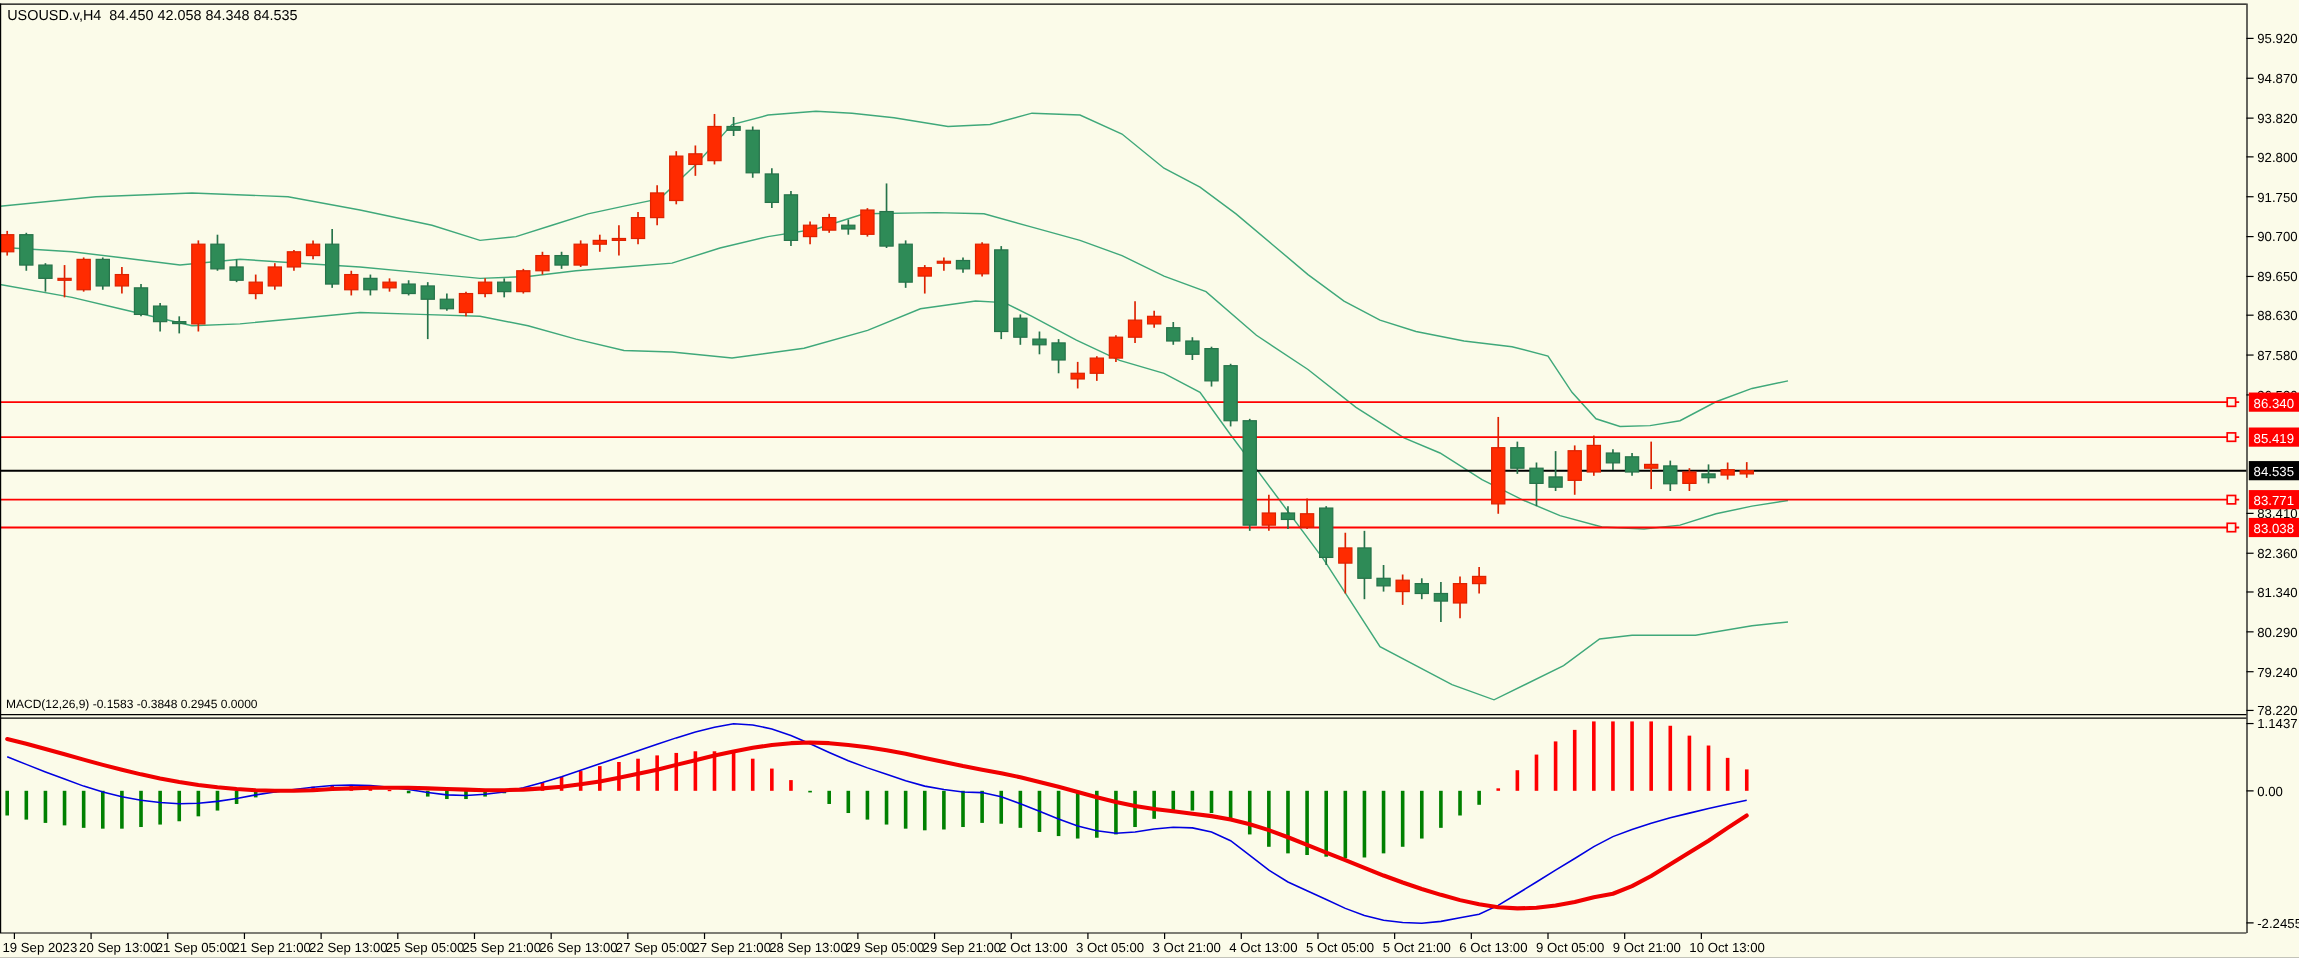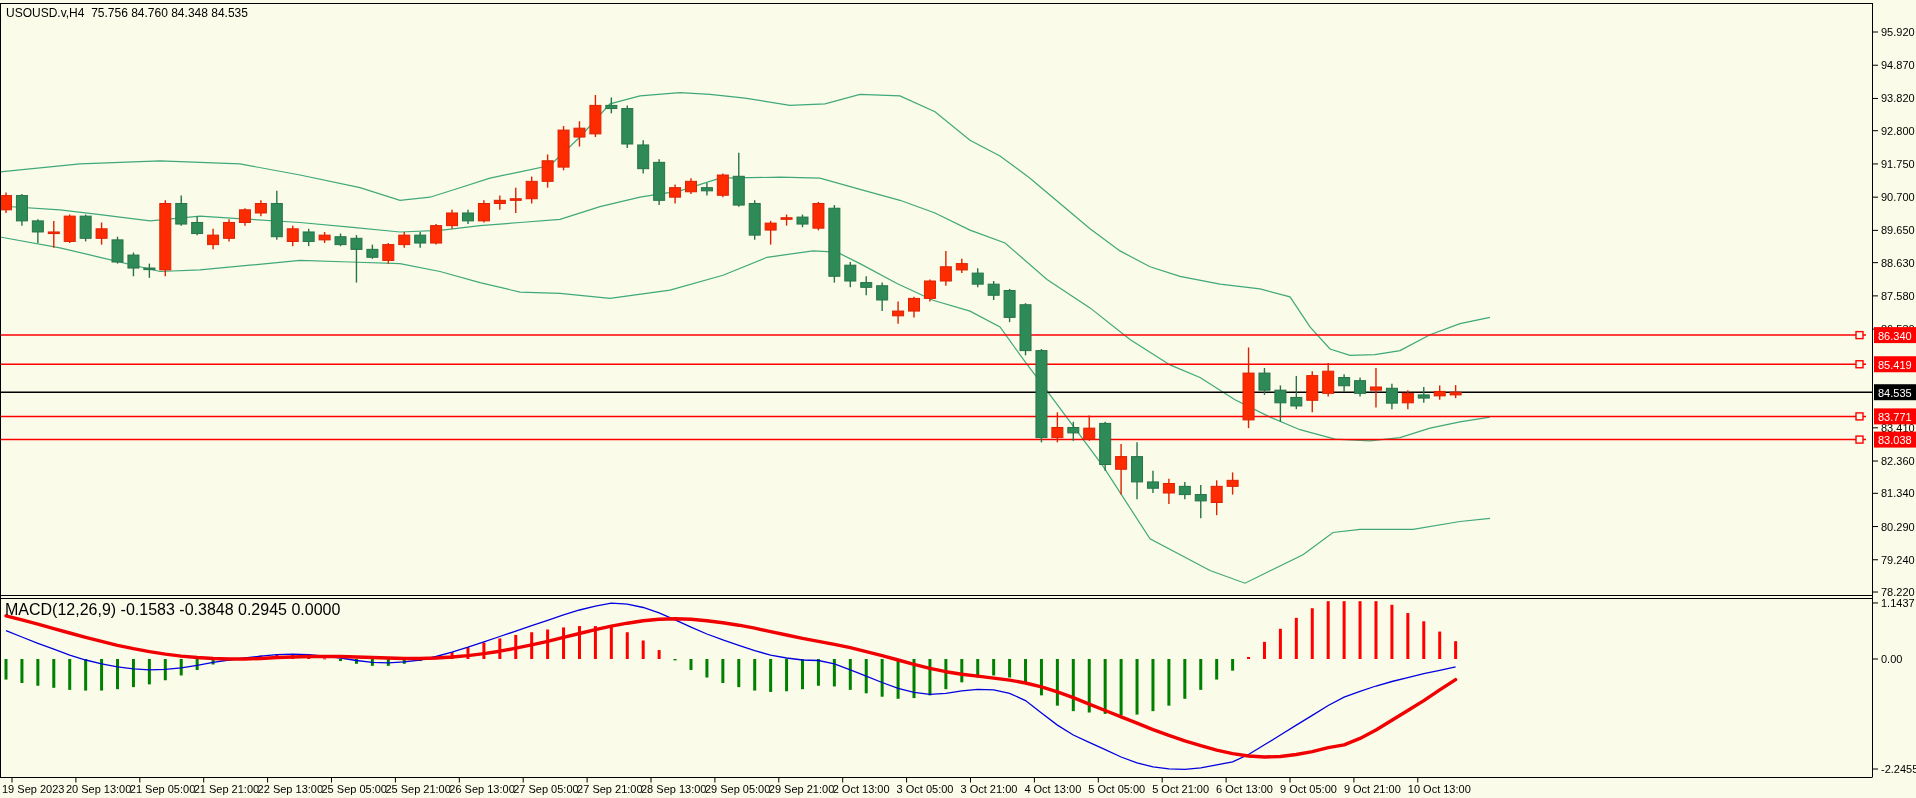--- a/index.html
+++ b/index.html
@@ -1,21 +1,21 @@
 <!DOCTYPE html>
 <html><head>
 <meta charset="utf-8">
 <style>
   html,body{margin:0;padding:0;background:#888;}
   .stage{position:relative;width:1916px;height:798px;background:#FBFBE9;
          font-family:"Liberation Sans",sans-serif;overflow:hidden;}
   svg{position:absolute;left:0;top:0;}
   .overlay{position:absolute;color:#000;white-space:pre;}
   #title-label{left:6px;top:6px;font-size:12px;}
-  #macd-label{left:5px;top:601px;font-size:16px;}
+  #macd-label{left:5px;top:582px;font-size:10px;}
   text{font-family:"Liberation Sans",sans-serif;}
 </style>
 </head>
 <body>
 
 <div class="stage">
   <svg id="chart" width="1916" height="798" viewBox="0 0 1916 798">
       <rect x="0" y="0" width="1916" height="798" fill="#FBFBE9"></rect>
       <g>
         <polyline points="0,171.8 80,163.9 160,160.8 240,163.9 300,175.0 360,187.7 400,200.3 430,197.2 460,187.7 490,178.2 520,171.8 550,165.5 580,137.0 610,103.8 640,95.9 680,92.7 710,94.3 745,98.1 790,105.4 825,103.8 860,94.3 900,95.9 935,111.7 970,140.2 1000,156.0 1030,178.2 1060,203.5 1090,228.8 1120,250.9 1150,266.8 1180,276.3 1220,284.2 1260,288.9 1290,296.8 1310,326.9 1330,349.0 1350,355.4 1375,354.7 1400,350.6 1430,334.8 1460,323.7 1490,317.4" fill="none" stroke="#3FA87A" stroke-width="1.2"></polyline>
@@ -421,15 +421,15 @@
         <line x1="1226.1" y1="777.5" x2="1226.1" y2="782.5" stroke="#000000" stroke-width="1"></line>
         <text x="1216.1" y="793" font-size="11" fill="#000000" text-anchor="start">6 Oct 13:00</text>
         <line x1="1290" y1="777.5" x2="1290" y2="782.5" stroke="#000000" stroke-width="1"></line>
         <text x="1280" y="793" font-size="11" fill="#000000" text-anchor="start">9 Oct 05:00</text>
         <line x1="1353.8999999999999" y1="777.5" x2="1353.8999999999999" y2="782.5" stroke="#000000" stroke-width="1"></line>
         <text x="1343.8999999999999" y="793" font-size="11" fill="#000000" text-anchor="start">9 Oct 21:00</text>
         <line x1="1417.8" y1="777.5" x2="1417.8" y2="782.5" stroke="#000000" stroke-width="1"></line>
         <text x="1407.8" y="793" font-size="11" fill="#000000" text-anchor="start">10 Oct 13:00</text>
       </g>
     </svg>
-  <div id="title-label" class="overlay">USOUSD.v,H4  75.756 84.760 84.348 84.535</div>
+  <div id="title-label" class="overlay">USOUSD.v,H4  84.450 42.058 84.348 84.535</div>
   <div id="macd-label" class="overlay">MACD(12,26,9) -0.1583 -0.3848 0.2945 0.0000</div>
 </div>
 
 </body></html>

